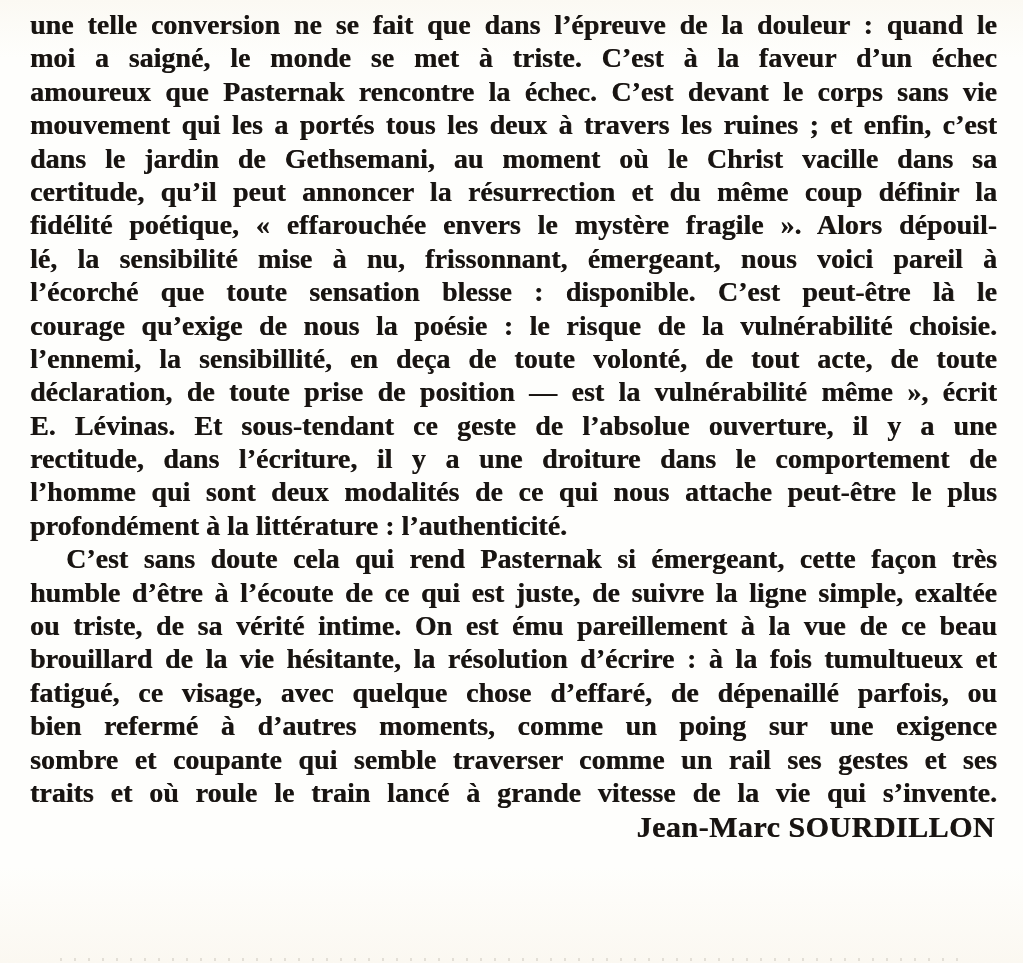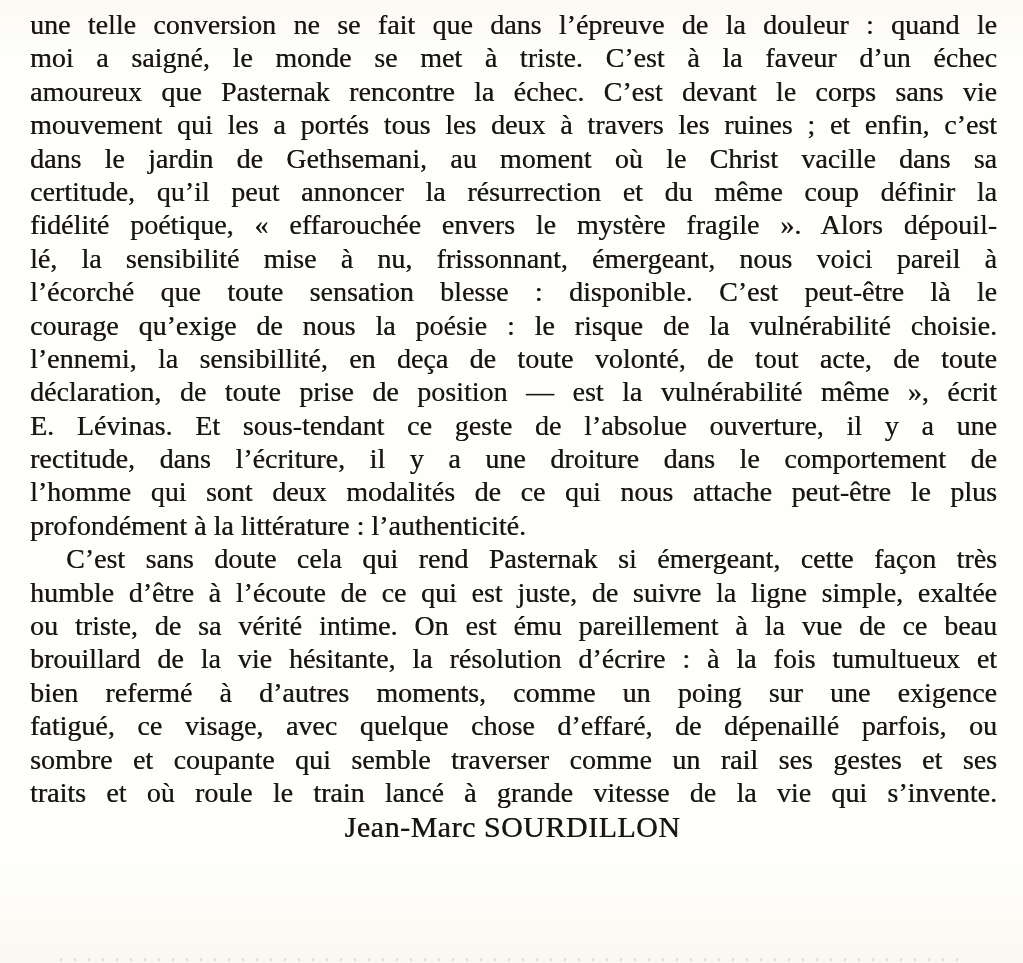--- a/index.html
+++ b/index.html
@@ -9,20 +9,21 @@
   }
   .page {
     position: relative;
     width: 1023px;
     height: 963px;
     overflow: hidden;
     background:
       linear-gradient(180deg, #fbf9f3 0%, #fefefc 6%, #fefefc 90%, #fbf8f1 100%);
     color: #181411;
     font-family: "Liberation Serif", "DejaVu Serif", serif;
+    font-weight: bold;
   }
   .text-block {
     padding: 8px 26px 0 30px;
   }
   .ln {
     font-size: 28px;
     line-height: 33.4px;
     height: 33.4px;
     overflow: hidden;
     text-align: justify;
@@ -33,21 +34,21 @@
   .ln.para-end {
     text-align-last: left;
   }
   .ln.indent {
     padding-left: 36px;
   }
   .sig {
     font-size: 30px;
     line-height: 35px;
     height: 35px;
-    text-align: center;
+    text-align: right;
     text-shadow: 0.5px 0 0 rgba(24, 20, 17, 0.75);
     letter-spacing: 0.5px;
     padding-right: 2px;
   }
   
   .bottom-noise {
     position: absolute;
     left: 60px;
     right: 60px;
     bottom: 2px;
@@ -78,20 +79,20 @@
     <div class="ln">l’ennemi, la sensibillité, en deça de toute volonté, de tout acte, de toute</div>
     <div class="ln">déclaration, de toute prise de position — est la vulnérabilité même », écrit</div>
     <div class="ln">E. Lévinas. Et sous-tendant ce geste de l’absolue ouverture, il y a une</div>
     <div class="ln">rectitude, dans l’écriture, il y a une droiture dans le comportement de</div>
     <div class="ln">l’homme qui sont deux modalités de ce qui nous attache peut-être le plus</div>
     <div class="ln para-end">profondément à la littérature : l’authenticité.</div>
     <div class="ln indent">C’est sans doute cela qui rend Pasternak si émergeant, cette façon très</div>
     <div class="ln">humble d’être à l’écoute de ce qui est juste, de suivre la ligne simple, exaltée</div>
     <div class="ln">ou triste, de sa vérité intime. On est ému pareillement à la vue de ce beau</div>
     <div class="ln">brouillard de la vie hésitante, la résolution d’écrire : à la fois tumultueux et</div>
+    <div class="ln">fatigué, ce visage, avec quelque chose d’effaré, de dépenaillé parfois, ou</div>
     <div class="ln">bien refermé à d’autres moments, comme un poing sur une exigence</div>
-    <div class="ln">fatigué, ce visage, avec quelque chose d’effaré, de dépenaillé parfois, ou</div>
     <div class="ln">sombre et coupante qui semble traverser comme un rail ses gestes et ses</div>
     <div class="ln">traits et où roule le train lancé à grande vitesse de la vie qui s’invente.</div>
     <div class="sig">Jean-Marc SOURDILLON</div>
   </div>
   <div class="bottom-noise"></div>
 </div>
 
 </body></html>

